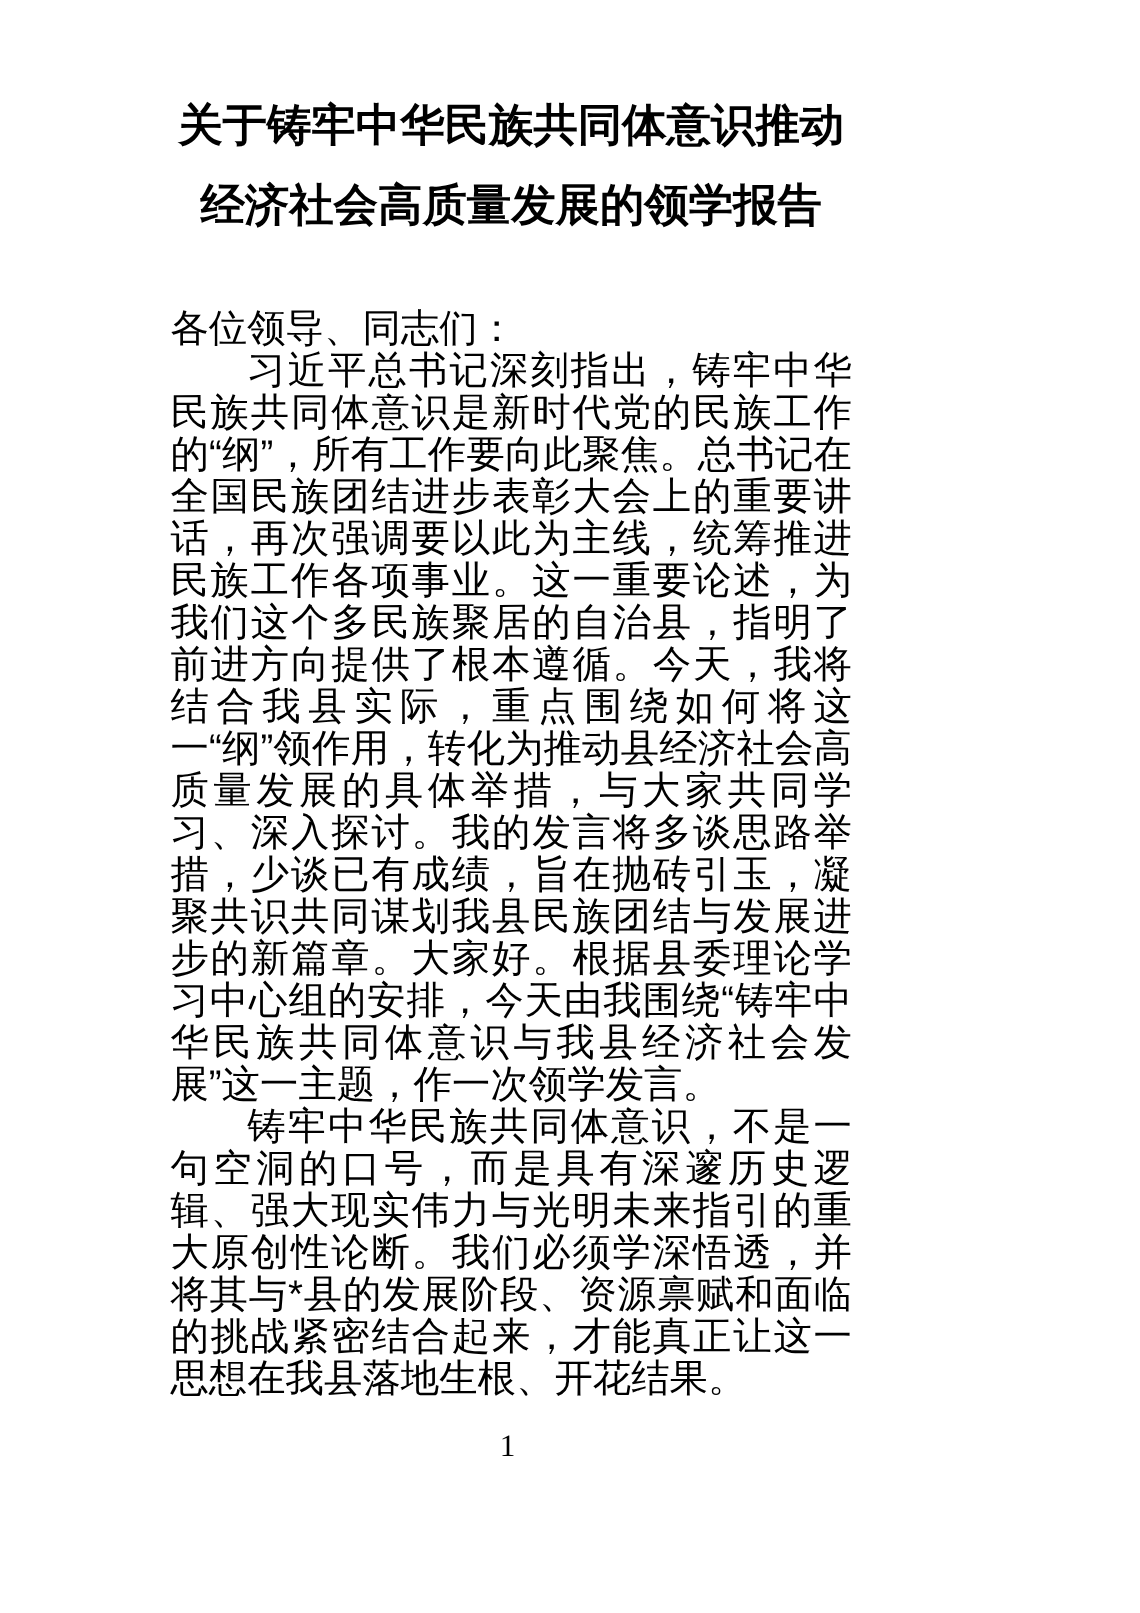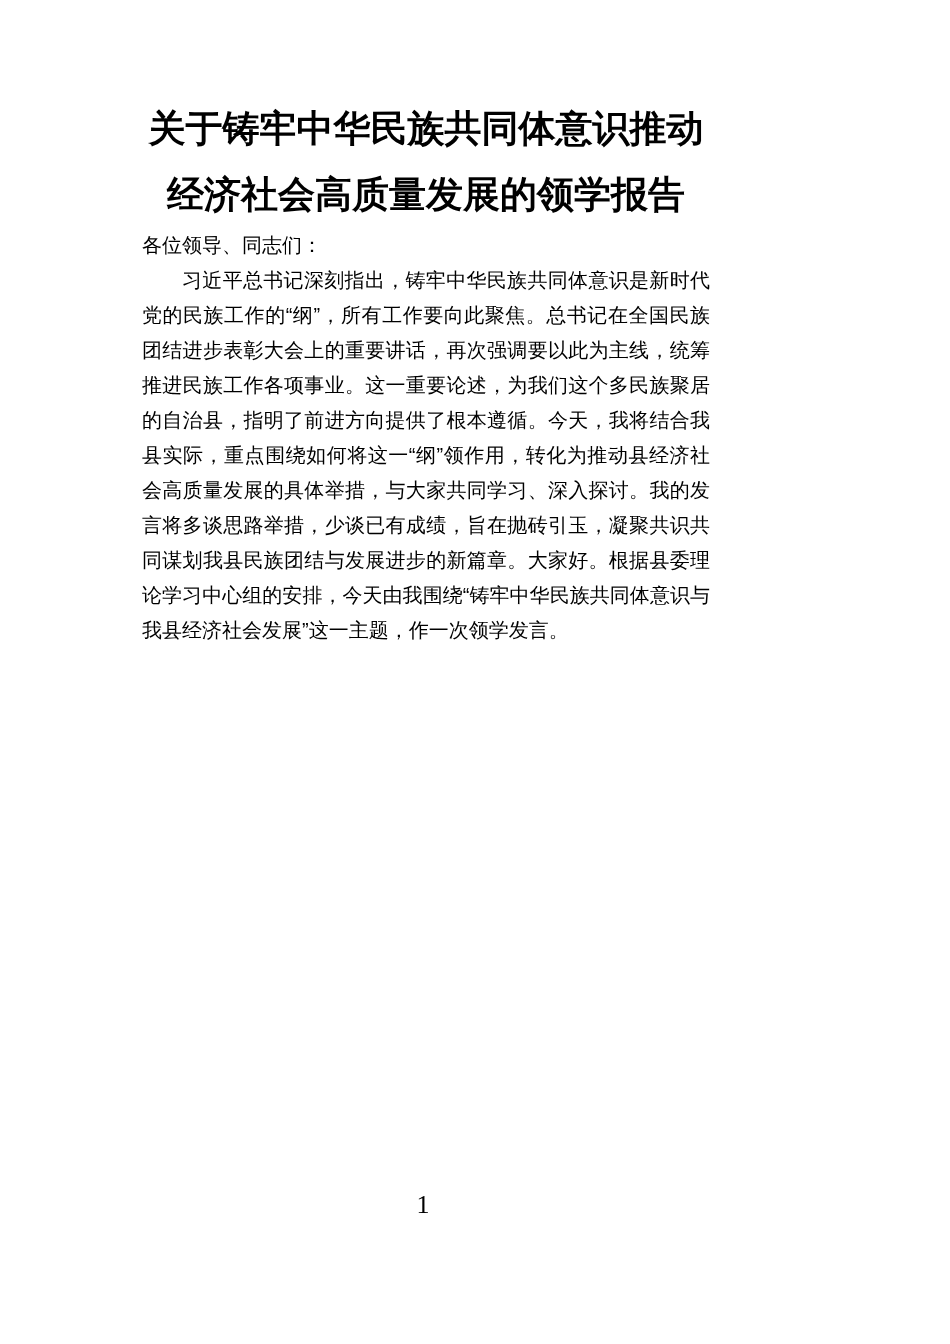--- a/index.html
+++ b/index.html
@@ -13,33 +13,34 @@
       color: #000000;
       font-family: "Liberation Sans", sans-serif;
     }
     .page {
       position: relative;
       width: 846px;
       height: 1344px;
       box-sizing: border-box;
       background: #ffffff;
       overflow: hidden;
-      padding: 96px 136px 0 142px;
+      padding: 72px 136px 0 142px;
     }
     .doc-title {
       margin: 0;
       font-size: 37px;
       line-height: 66px;
       font-weight: 700;
       text-align: center;
       letter-spacing: 0;
       font-family: "Liberation Sans", sans-serif;
     }
     .doc-body {
-      font-size: 20px;
+      margin-top: 52px;
+      font-size: 32px;
       line-height: 35px;
       text-align: justify;
       font-family: "Liberation Sans", sans-serif;
     }
     .para {
       margin: 0;
       text-indent: 2em;
     }
     .para.no-indent {
       text-indent: 0;
@@ -65,19 +66,20 @@
 
   <h1 class="doc-title">关于铸牢中华民族共同体意识推动经济社会高质量发展的领学报告</h1>
 
   <div class="doc-body">
 
     <p class="para no-indent">各位领导、同志们：</p>
 
     <p class="para">习近平总书记深刻指出，铸牢中华民族共同体意识是新时代党的民族工作的“纲”，所有工作要向此聚焦。总书记在全国民族团结进步表彰大会上的重要讲话，再次强调要以此为主线，统筹推进民族工作各项事业。这一重要论述，为我们这个多民族聚居的自治县，指明了前进方向提供了根本遵循。今天，我将结合我县实际，重点围绕如何将这一“纲”领作用，转化为推动县经济社会高质量发展的具体举措，与大家共同学习、深入探讨。我的发言将多谈思路举措，少谈已有成绩，旨在抛砖引玉，凝聚共识共同谋划我县民族团结与发展进步的新篇章。大家好。根据县委理论学习中心组的安排，今天由我围绕“铸牢中华民族共同体意识与我县经济社会发展”这一主题，作一次领学发言。</p>
 
 
+    <p class="para">铸牢中华民族共同体意识，不是一句空洞的口号，而是具有深邃历史逻辑、强大现实伟力与光明未来指引的重大原创性论断。我们必须学深悟透，并将其与*县的发展阶段、资源禀赋和面临的挑战紧密结合起来，才能真正让这一思想在我县落地生根、开花结果。</p>
 
 
   </div>
 
   <div class="page-number">1</div>
 
 </div>
 
 </body></html>

